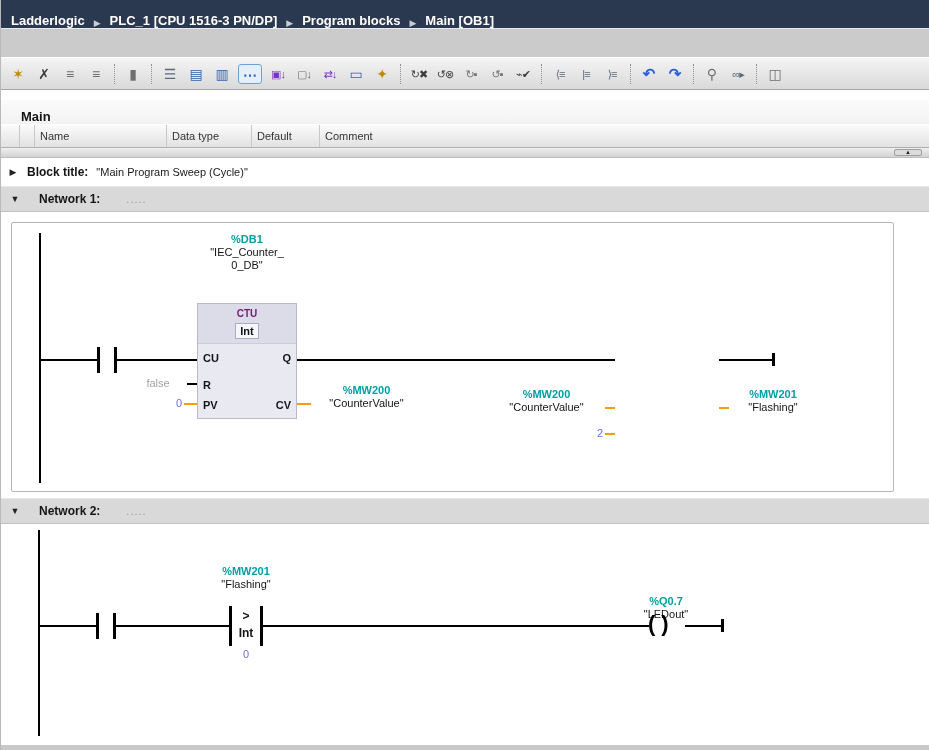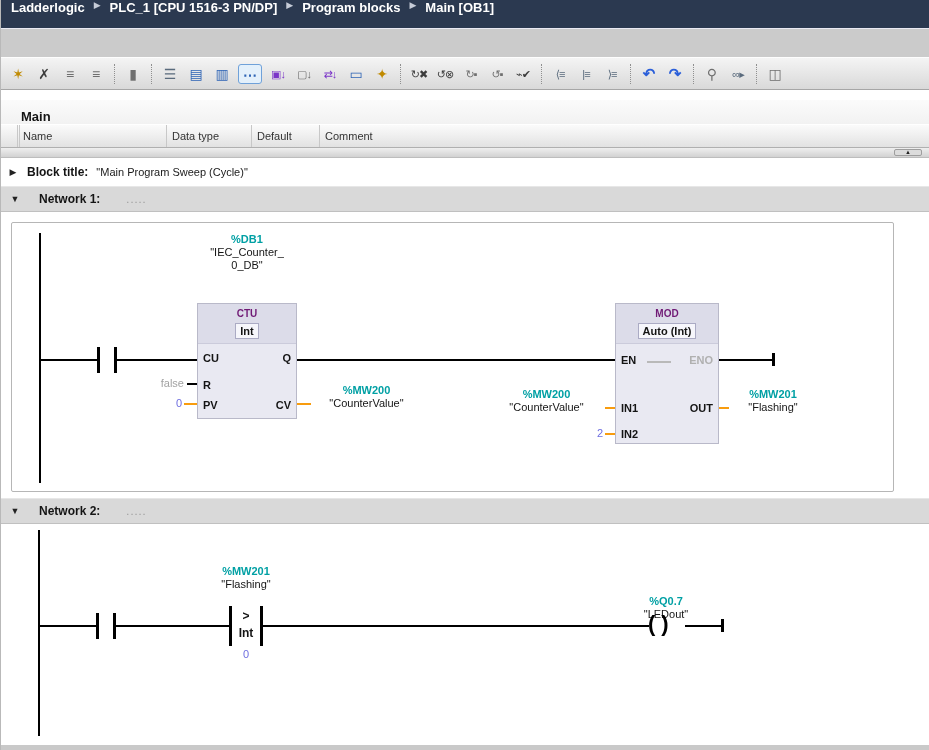--- a/index.html
+++ b/index.html
@@ -6,21 +6,21 @@
   html,body { background:#fff; }
   #app {
     position: relative; width: 929px; height: 750px; overflow: hidden;
     font-family: "Liberation Sans", sans-serif; background: #fff;
     border-left: 1px solid #b9b9b9;
   }
 
   
   .breadcrumb {
     position:absolute; top:0; left:0; width:929px; height:28px;
-    background:#2b3950; color:#fff; display:flex; align-items:flex-start;
+    background:#2b3950; color:#fff; display:flex; align-items:flex-end;
     padding-left:10px; font-size:13px; font-weight:bold; gap:9px;
   }
   .crumb { cursor:default; }
   .crumb-sep { color:#c6ccd8; font-size:9px; font-weight:normal; }
 
   
   .strip2 {
     position:absolute; top:28px; left:0; width:929px; height:30px;
     background:#cbcbcb; border-top:1px solid #e9e9f2; border-bottom:1px solid #fdfdfd;
   }
@@ -187,21 +187,21 @@
     <span class="tbsep"></span>
     <span class="tbi ic-gray">◫</span>
   </div>
 
   <div class="iface-title">
     <span class="t">Main</span>
   </div>
   <div class="iface-head">
     <span class="col" style="left:0;   width:18px;"></span>
     <span class="col" style="left:18px; width:15px;"></span>
-    <span class="col" style="left:16px; width:132px;">Name</span>
+    <span class="col" style="left:33px; width:132px;">Name</span>
     <span class="col" style="left:165px; width:85px;">Data type</span>
     <span class="col" style="left:250px; width:68px;">Default value</span>
     <span class="col" style="left:318px; width:572px;">Comment</span>
   </div>
 
   <div class="splitter">
     <span class="split-btn">▲</span>
   </div>
 
   <div class="blocktitle">
@@ -240,44 +240,32 @@
         <div class="block-title">CTU</div>
         <span class="block-type">Int</span>
       </div>
       <span class="pin" style="left:5px; top:48px;">CU</span>
       <span class="pin" style="left:5px; top:75px;">R</span>
       <span class="pin" style="left:5px; top:95px;">PV</span>
       <span class="pin r" style="top:48px;">Q</span>
       <span class="pin r" style="top:95px;">CV</span>
     </div>
 
-    <div class="falsetxt rjust" style="left:120px; top:154px; width:52px;">false</div>
+    <div class="falsetxt rjust" style="left:120px; top:154px; width:52px;text-align:center;">false</div>
     <div class="wire" style="left:175px; top:160px; width:10px;"></div>
 
     <div class="const rjust" style="left:146px; top:174px; width:24px; text-align:right;">0</div>
     <div class="wire orange" style="left:172px; top:180px; width:13px;"></div>
 
     <div class="wire orange" style="left:285px; top:180px; width:14px;"></div>
     <div class="op" style="left:297px; top:161px; width:115px;">
       <span class="addr">%MW200</span>
       <span>"CounterValue"</span>
     </div>
 
-    <div class="fbd-block" style="left:603px; top:80px; width:104px; height:141px;">
-      <div class="block-head">
-        <div class="block-title">MOD</div>
-        <span class="block-type">Auto (Int)</span>
-      </div>
-      <span class="pin" style="left:5px; top:50px;">EN</span>
-      <span class="pin r gray" style="top:50px;">ENO</span>
-      <div class="wire graydash" style="left:31px; top:57px; width:24px;"></div>
-      <span class="pin" style="left:5px; top:98px;">IN1</span>
-      <span class="pin" style="left:5px; top:124px;">IN2</span>
-      <span class="pin r" style="top:98px;">OUT</span>
-    </div>
 
     <div class="op" style="left:477px; top:165px; width:115px;">
       <span class="addr">%MW200</span>
       <span>"CounterValue"</span>
     </div>
     <div class="wire orange" style="left:593px; top:184px; width:10px;"></div>
 
     <div class="const" style="left:551px; top:204px; width:40px; text-align:right;">2</div>
     <div class="wire orange" style="left:593px; top:210px; width:10px;"></div>
 

